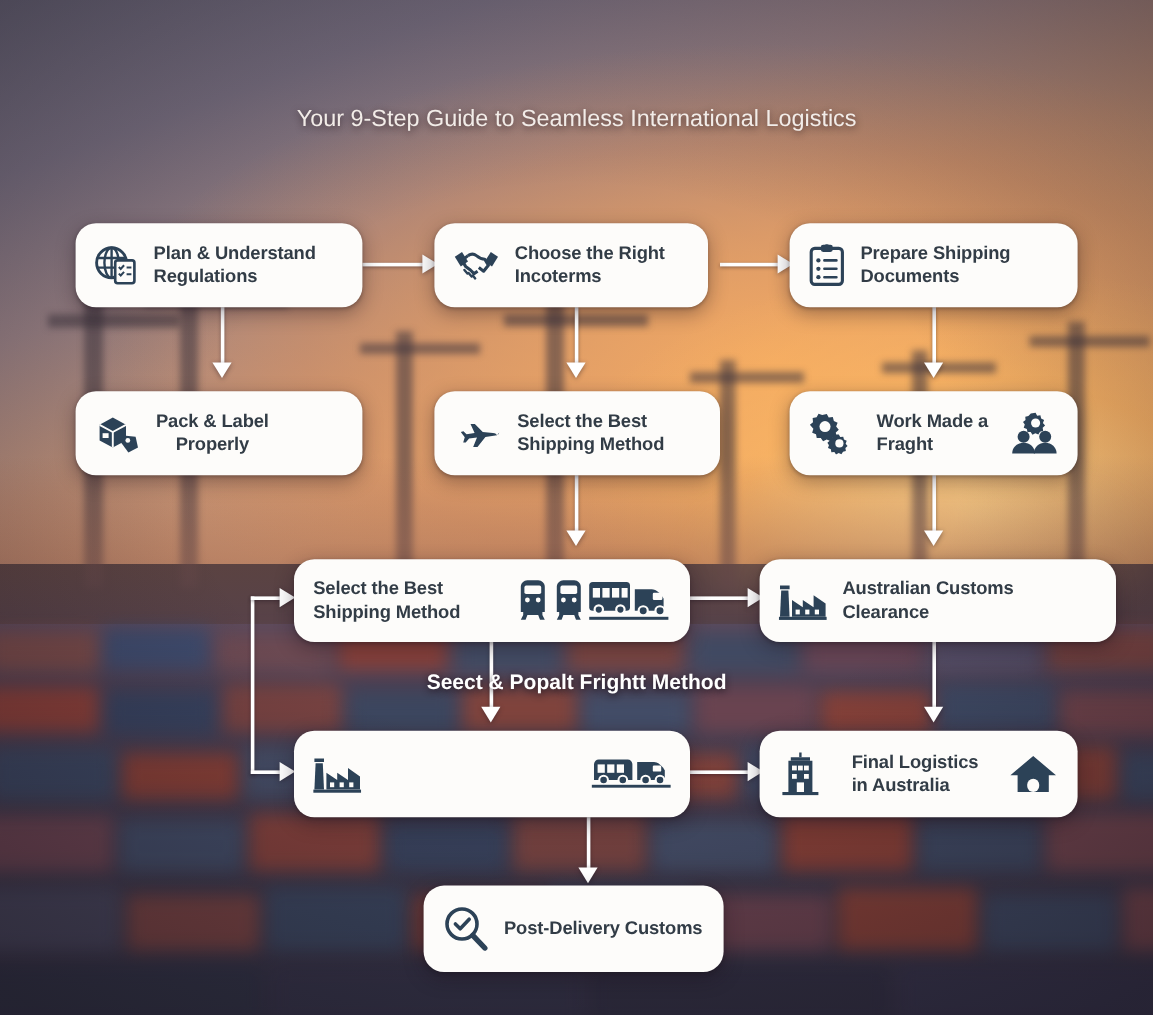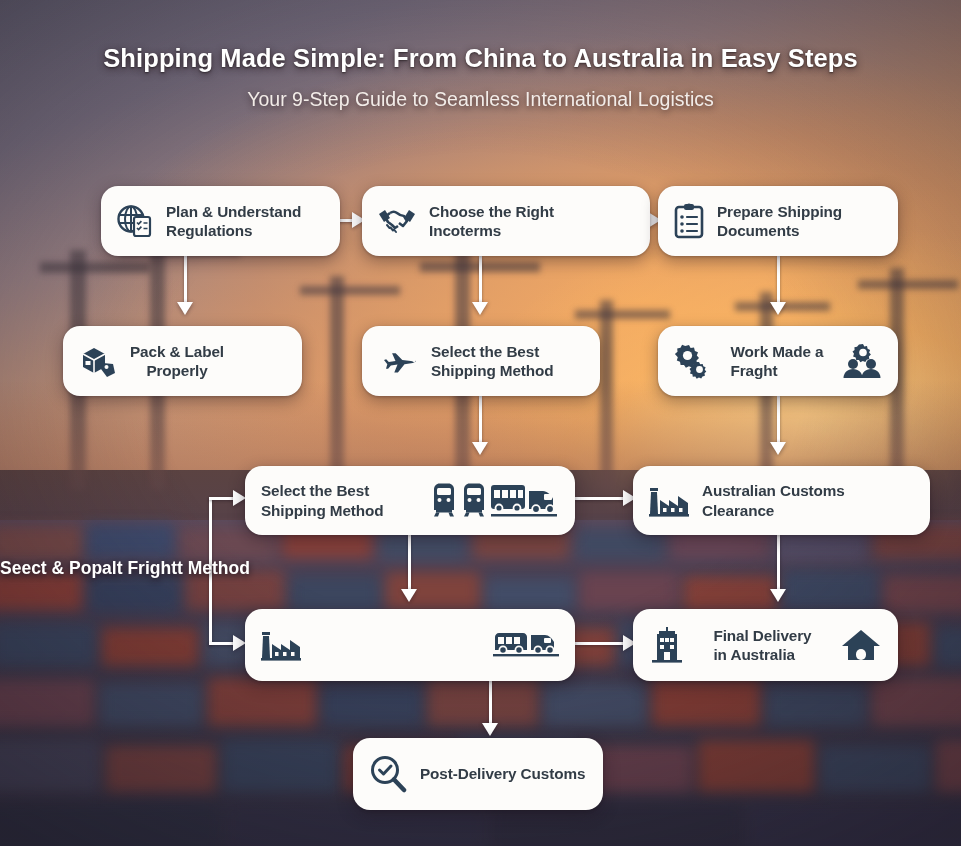--- a/index.html
+++ b/index.html
@@ -47,21 +47,21 @@
     position:absolute;left:0;top:44px;width:961px;text-align:center;
     font-size:25.5px;font-weight:bold;color:#ffffff;letter-spacing:.1px;
     text-shadow:0 2px 7px rgba(40,25,30,.75),0 1px 2px rgba(0,0,0,.5);
   }
   .subtitle{
     position:absolute;left:0;top:88px;width:961px;text-align:center;
     font-size:19.5px;font-weight:normal;color:#f2ece8;
     text-shadow:0 2px 6px rgba(40,25,30,.7);
   }
   .floating-label{
-    position:absolute;left:0;top:558px;width:961px;
+    position:absolute;left:0;top:558px;width:961px;text-align:center;
     font-size:17.5px;font-weight:bold;color:#ffffff;
     text-shadow:0 2px 6px rgba(25,15,25,.85);
   }
 
   
   .node{
     position:absolute;background:#fdfcfa;border-radius:17px;
     box-shadow:0 5px 16px rgba(25,15,25,.38), 0 1px 3px rgba(25,15,25,.25);
     display:flex;align-items:center;box-sizing:border-box;
   }
@@ -166,21 +166,20 @@
 
       <div class="ct" style="left:-20px;top:284px;width:240px;height:50px;background:#2f3244;"></div>
       <div class="ct" style="left:226px;top:284px;width:260px;height:50px;background:#343348;"></div>
       <div class="ct" style="left:492px;top:284px;width:250px;height:50px;background:#302f42;"></div>
       <div class="ct" style="left:748px;top:284px;width:260px;height:50px;background:#35334a;"></div>
     </div>
 
     <div class="vignette"></div>
   </div>
 
-  <div class="title">Shipping Made Simple: From China to Australia in Easy Steps</div>
   <div class="subtitle">Your 9-Step Guide to Seamless International Logistics</div>
 
   <div class="conn hline" style="left:302px;top:219px;width:54px;"></div>
   <div class="arrow-r" style="left:352px;top:212px;"></div>
 
   <div class="conn hline" style="left:600px;top:219px;width:52px;"></div>
   <div class="arrow-r" style="left:648px;top:212px;"></div>
 
   <div class="conn vline" style="left:184px;top:256px;height:52px;"></div>
   <div class="arrow-d" style="left:177px;top:302px;"></div>
@@ -209,39 +208,39 @@
   <div class="arrow-d" style="left:770px;top:589px;"></div>
 
   <div class="conn hline" style="left:575px;top:642px;width:52px;"></div>
   <div class="arrow-r" style="left:623px;top:635px;"></div>
 
   <div class="conn vline" style="left:489px;top:681px;height:48px;"></div>
   <div class="arrow-d" style="left:482px;top:723px;"></div>
 
   <div class="floating-label">Seect &amp; Popalt Frightt Method</div>
 
-  <div class="node" style="left:63px;top:186px;width:239px;height:70px;margin-left:38px;">
+  <div class="node" style="left:63px;top:186px;width:239px;height:70px;">
     <div class="node-inner">
       <span class="ico">
         <svg width="36" height="34" viewBox="0 0 36 34" fill="none">
           <circle cx="14" cy="15" r="12.5" stroke="#2c4257" stroke-width="2.4"></circle>
           <ellipse cx="14" cy="15" rx="6" ry="12.5" stroke="#2c4257" stroke-width="2"></ellipse>
           <path d="M2 11h24M2 19h24M14 2.5v25" stroke="#2c4257" stroke-width="2"></path>
           <rect x="17" y="13" width="16" height="19" rx="2" fill="#fdfcfa" stroke="#2c4257" stroke-width="2.2"></rect>
           <path d="M20 18.5l1.6 1.6 2.8-3" stroke="#2c4257" stroke-width="1.7" fill="none"></path>
           <path d="M20 24l1.6 1.6 2.8-3" stroke="#2c4257" stroke-width="1.7" fill="none"></path>
           <path d="M26.5 19h4M26.5 24.5h4" stroke="#2c4257" stroke-width="1.7"></path>
         </svg>
       </span>
       <span class="node-label">Plan &amp; Understand
 Regulations</span>
     </div>
   </div>
 
-  <div class="node" style="left:362px;top:186px;width:288px;height:70px;">
+  <div class="node" style="left:362px;top:186px;width:228px;height:70px;">
     <div class="node-inner">
       <span class="ico">
         <svg width="38" height="30" viewBox="0 0 38 30" fill="none">
           <path d="M1 8l6-4 5 8-6 4z" fill="#2c4257"></path>
           <path d="M37 8l-6-4-5 8 6 4z" fill="#2c4257"></path>
           <path d="M12 7c2.4-1.6 5-1.6 7 0 1.8 1.5 4.5 3 7 3l3 5-4 5-4-3" stroke="#2c4257" stroke-width="2.6" fill="none" stroke-linejoin="round"></path>
           <path d="M12 7L7 11l3 5 4 3 3 3 3-2" stroke="#2c4257" stroke-width="2.6" fill="none" stroke-linejoin="round"></path>
           <path d="M9 19l2.5 3M12.5 21.5l2.5 3M16 23.5l2 2.5" stroke="#2c4257" stroke-width="2" stroke-linecap="round"></path>
         </svg>
       </span>
@@ -419,21 +418,21 @@
           <path d="M8 8h20v26H8z" fill="#2c4257"></path>
           <rect x="11" y="12" width="4" height="4" fill="#fdfcfa"></rect>
           <rect x="16" y="12" width="4" height="4" fill="#fdfcfa"></rect>
           <rect x="21" y="12" width="4" height="4" fill="#fdfcfa"></rect>
           <rect x="11" y="19" width="4" height="4" fill="#fdfcfa"></rect>
           <rect x="21" y="19" width="4" height="4" fill="#fdfcfa"></rect>
           <rect x="15" y="26" width="6" height="8" fill="#fdfcfa"></rect>
           <rect x="3" y="34" width="30" height="2.6" fill="#2c4257"></rect>
         </svg>
       </span>
-      <span class="node-label">Final Delivery
+      <span class="node-label">Final Logistics
 in Australia</span>
       <span class="ico">
         <svg width="42" height="34" viewBox="0 0 42 34" fill="none">
           <path d="M21 2L2 18h6v14h26V18h6z" fill="#2c4257"></path>
           <rect x="16" y="21" width="10" height="11" rx="5" fill="#fdfcfa"></rect>
         </svg>
       </span>
     </div>
   </div>
 

